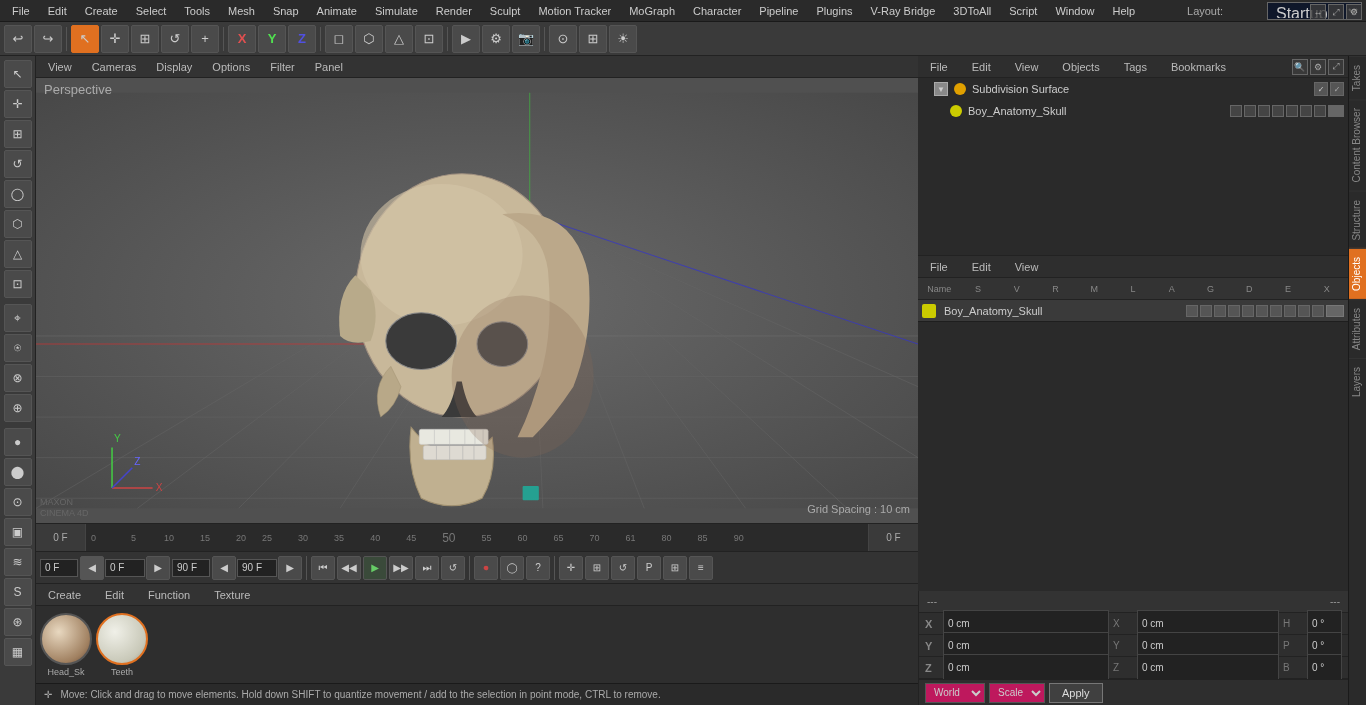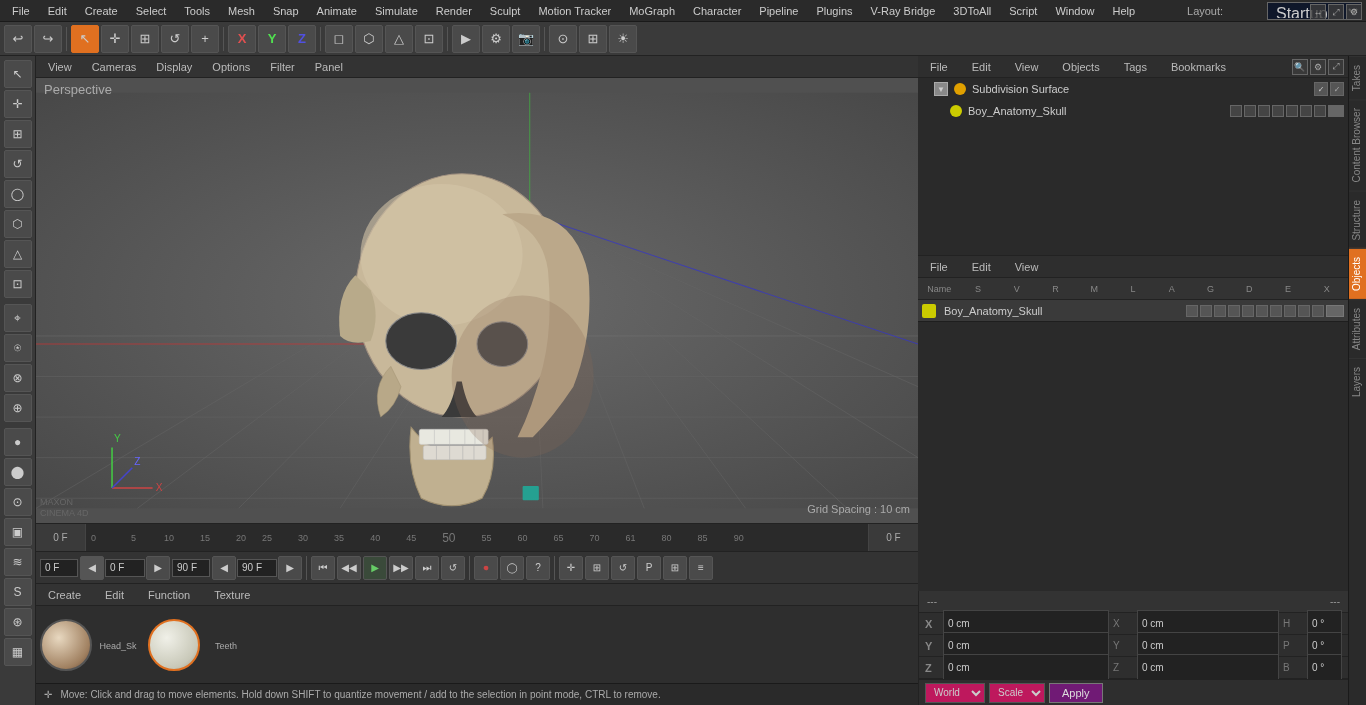--- a/index.html
+++ b/index.html
@@ -227,21 +227,21 @@
       overflow: hidden;
       cursor: pointer;
     }
     .material-ball-label {
       font-size: 9px;
       color: #aaa;
       text-align: center;
       margin-top: 2px;
       width: 52px;
     }
-    .material-item { display: flex; flex-direction: row; align-items: center; }
+    .material-item { display: flex; flex-direction: column; align-items: center; }
     .material-item.selected .material-ball { border-color: #e07020; }
 
     
     #status-bar {
       height: 22px;
       background: #2a2a2a;
       border-top: 1px solid #1a1a1a;
       display: flex;
       align-items: center;
       padding: 0 8px;
@@ -404,21 +404,21 @@
     }
     .bottom-select {
       background: #be185d;
       border: 1px solid #555;
       color: #ccc;
       font-size: 10px;
       padding: 1px 4px;
       height: 20px;
     }
     .apply-btn {
-      background: #701a75;
+      background: #404040;
       border: 1px solid #777;
       color: #ddd;
       font-size: 11px;
       padding: 2px 12px;
       height: 20px;
       cursor: pointer;
     }
 
     
     #right-vtabs {

